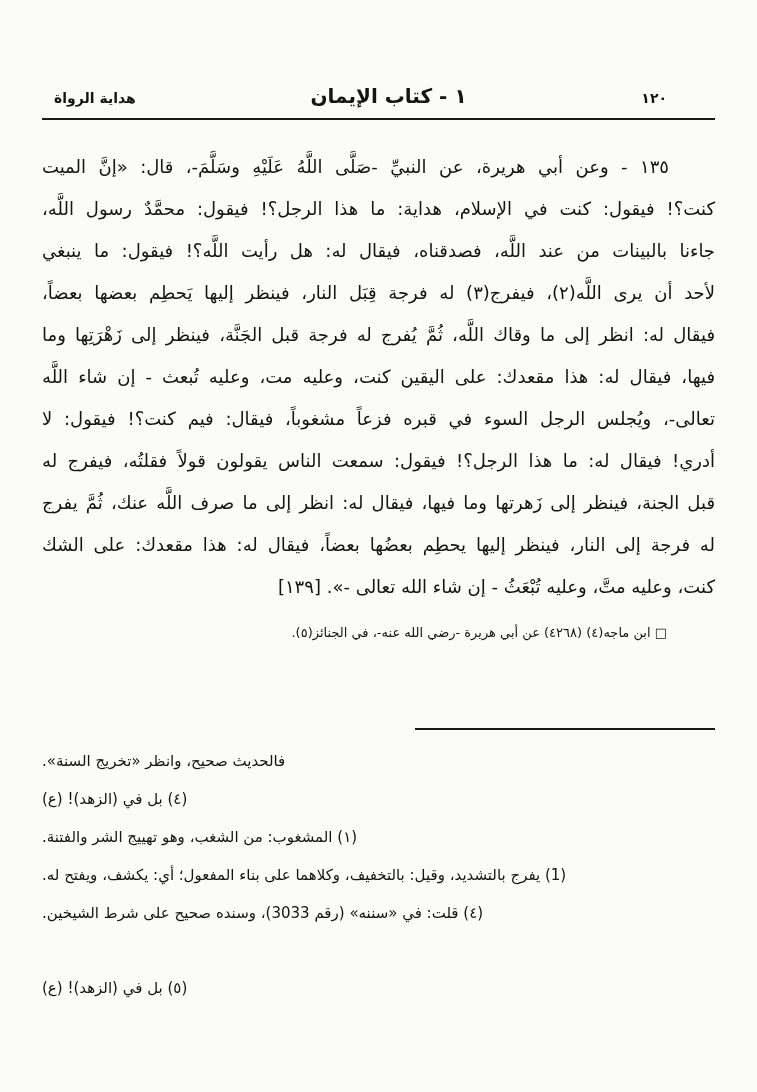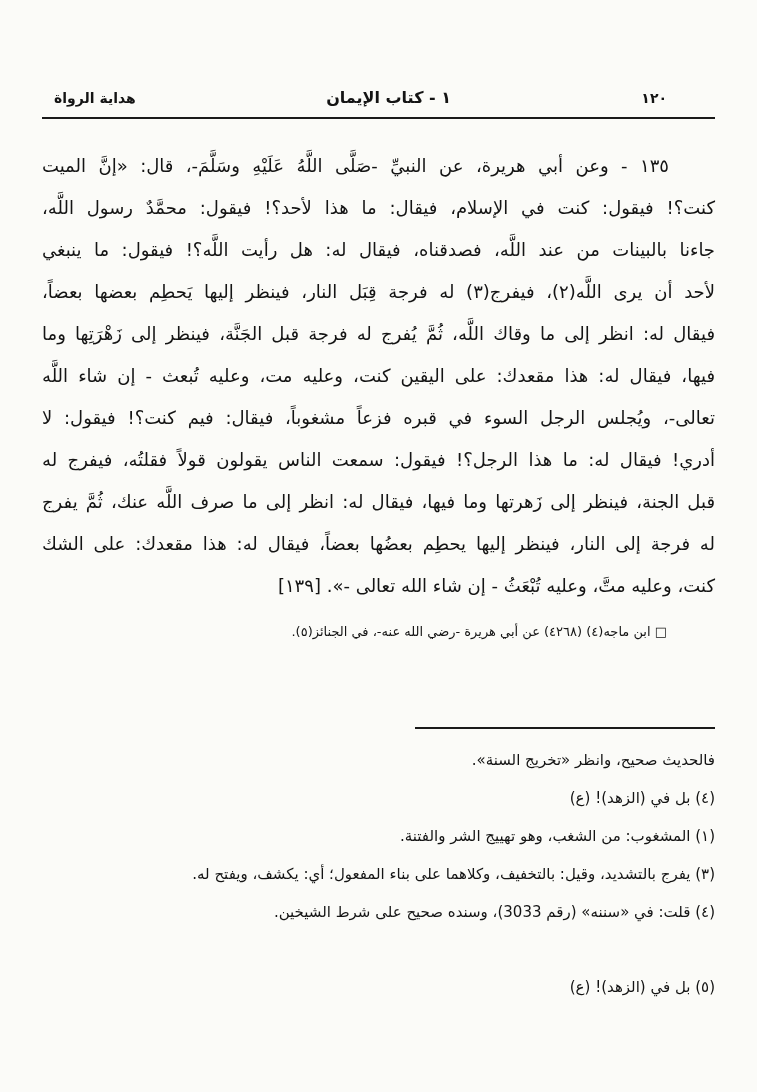--- a/index.html
+++ b/index.html
@@ -19,21 +19,21 @@
     direction: rtl;
   }
   
   .page-header {
     display: flex;
     justify-content: space-between;
     align-items: baseline;
     padding: 0 48px 0 12px;
   }
   .hdr-num    { font-weight: bold; font-size: 14px; letter-spacing: 1px; }
-  .hdr-center { font-weight: bold; font-size: 16px; }
+  .hdr-center { font-weight: bold; font-size: 20px; }
   .hdr-left   { font-weight: bold; font-size: 14px; margin-top: 40px; }
   .header-rule {
     border-top: 2px solid #1a1a1a;
     margin-top: 10px;
   }
   
   .hadith { margin-top: 26px; font-size: 18px; }
   .line {
     line-height: 42px;
     text-align: justify;
@@ -51,56 +51,56 @@
   }
   
   .footnote-rule {
     border-top: 2px solid #1a1a1a;
     width: 300px;
     margin: 82px 0 0 auto;
   }
   .footnotes { margin-top: 12px; font-size: 15px; }
   .footnote {
     line-height: 38px;
-    text-align: right;
+    text-align: left;
   }
   .footnote.spaced { margin-top: 37px; }
 </style>
 </head>
 <body>
 
 <div class="page">
 
   <header class="page-header">
     <span class="hdr-num">١٢٠</span>
     <span class="hdr-center">١ - كتاب الإيمان</span>
     <span class="hdr-left">هداية الرواة</span>
   </header>
 
   <div class="header-rule"></div>
 
   <main class="hadith">
     <p class="line first">١٣٥ - وعن أبي هريرة، عن النبيِّ -صَلَّى اللَّهُ عَلَيْهِ وسَلَّمَ-، قال: «إنَّ الميت</p>
-    <p class="line">كنت؟! فيقول: كنت في الإسلام، فيقال: ما هذا لأحد؟! فيقول: محمَّدٌ رسول اللَّه،</p>
+    <p class="line">كنت؟! فيقول: كنت في الإسلام، هداية: ما هذا الرجل؟! فيقول: محمَّدٌ رسول اللَّه،</p>
     <p class="line">جاءنا بالبينات من عند اللَّه، فصدقناه، فيقال له: هل رأيت اللَّه؟! فيقول: ما ينبغي</p>
     <p class="line">لأحد أن يرى اللَّه(٢)، فيفرج(٣) له فرجة قِبَل النار، فينظر إليها يَحطِم بعضها بعضاً،</p>
     <p class="line">فيقال له: انظر إلى ما وقاك اللَّه، ثُمَّ يُفرج له فرجة قبل الجَنَّة، فينظر إلى زَهْرَتِها وما</p>
     <p class="line">فيها، فيقال له: هذا مقعدك: على اليقين كنت، وعليه مت، وعليه تُبعث - إن شاء اللَّه</p>
     <p class="line">تعالى-، ويُجلس الرجل السوء في قبره فزعاً مشغوباً، فيقال: فيم كنت؟! فيقول: لا</p>
     <p class="line">أدري! فيقال له: ما هذا الرجل؟! فيقول: سمعت الناس يقولون قولاً فقلتُه، فيفرج له</p>
     <p class="line">قبل الجنة، فينظر إلى زَهرتها وما فيها، فيقال له: انظر إلى ما صرف اللَّه عنك، ثُمَّ يفرج</p>
     <p class="line">له فرجة إلى النار، فينظر إليها يحطِم بعضُها بعضاً، فيقال له: هذا مقعدك: على الشك</p>
     <p class="line last">كنت، وعليه متَّ، وعليه تُبْعَثُ - إن شاء الله تعالى -». [١٣٩]</p>
     <p class="attribution">□ ابن ماجه(٤) (٤٢٦٨) عن أبي هريرة -رضي الله عنه-، في الجنائز(٥).</p>
   </main>
 
   <div class="footnote-rule"></div>
 
   <footer class="footnotes">
     <p class="footnote">فالحديث صحيح، وانظر «تخريج السنة».</p>
     <p class="footnote">(٤) بل في (الزهد)! (ع)</p>
     <p class="footnote">(١) المشغوب: من الشغب، وهو تهييج الشر والفتنة.</p>
-    <p class="footnote">(٣) يفرج بالتشديد، وقيل: بالتخفيف، وكلاهما على بناء المفعول؛ أي: يكشف، ويفتح له.</p>
+    <p class="footnote">(1) يفرج بالتشديد، وقيل: بالتخفيف، وكلاهما على بناء المفعول؛ أي: يكشف، ويفتح له.</p>
     <p class="footnote">(٤) قلت: في «سننه» (رقم 3033)، وسنده صحيح على شرط الشيخين.</p>
     <p class="footnote spaced">(٥) بل في (الزهد)! (ع)</p>
   </footer>
 
 </div>
 
 </body></html>

